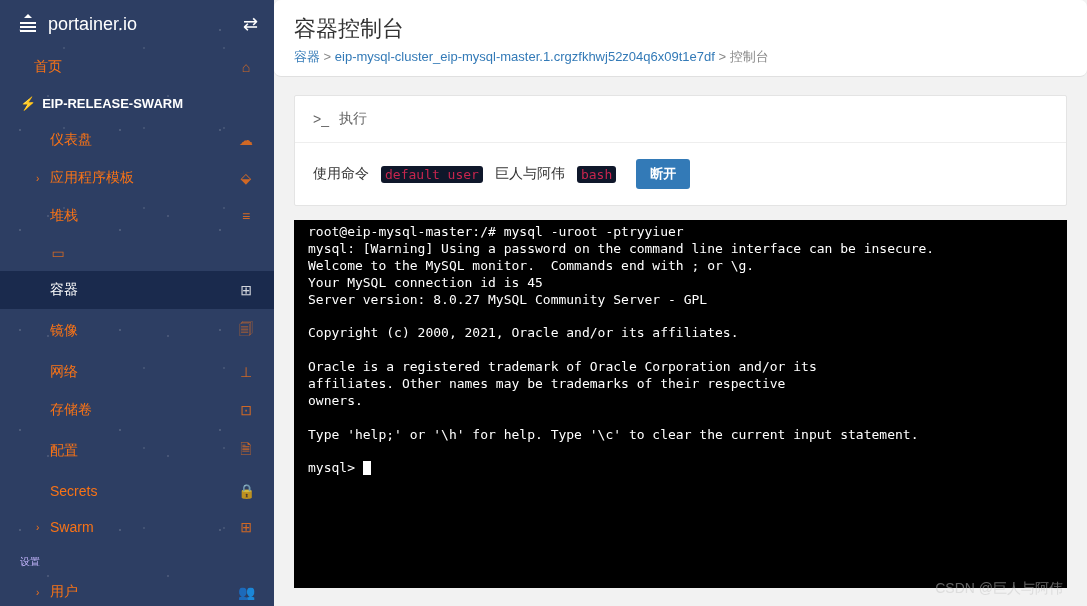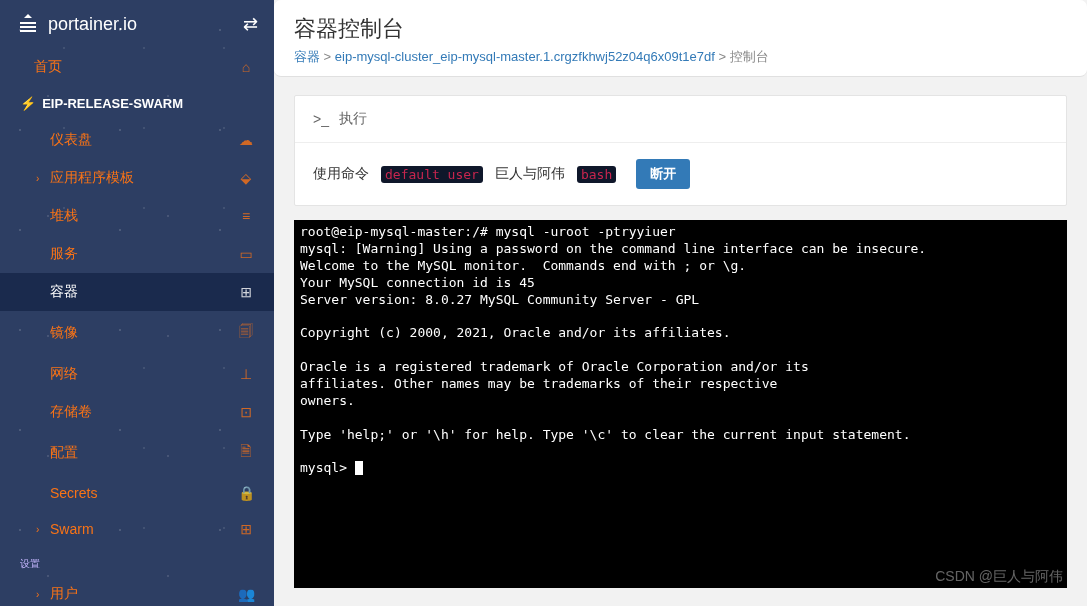--- a/index.html
+++ b/index.html
@@ -29,24 +29,24 @@
     .breadcrumb a { color: #337ab7; text-decoration: none; }
     
     .content { padding: 18px 20px; flex: 1; display: flex; flex-direction: column; overflow: hidden; }
     .panel { background: #fff; border: 1px solid #e4e4e4; border-radius: 2px; margin-bottom: 14px; }
     .panel-header { padding: 14px 18px; border-bottom: 1px solid #eee; display: flex; align-items: center; gap: 10px; color: #666; font-size: 14px; }
     .panel-body { padding: 16px 18px; display: flex; align-items: center; gap: 12px; font-size: 14px; color: #333; }
     .code-badge { background: #0f172a; padding: 1px 4px; border-radius: 3px; font-family: Menlo, Consolas, monospace; font-size: 13px; }
     .code-badge.red { color: #c7254e; }
     .btn-danger { background: #337ab7; color: #fff; border: none; padding: 6px 14px; border-radius: 3px; cursor: pointer; font-size: 13px; margin-left: 8px; font-weight: bold; }
     
-    .terminal { flex: 1; background: #000; color: #fff; font-family: Menlo, Consolas, monospace; font-size: 13px; padding: 4px 6px; overflow: auto; white-space: pre-wrap; line-height: 1.3; }
+    .terminal { flex: 1; background: #000; color: #fff; font-family: Menlo, Consolas, monospace; font-size: 13px; padding: 4px 14px; overflow: auto; white-space: pre-wrap; line-height: 1.3; }
     .cursor { display: inline-block; width: 8px; height: 14px; background: #fff; vertical-align: text-bottom; }
     
-    .watermark { position: absolute; bottom: 20px; right: 24px; color: rgba(200,200,200,0.5); font-size: 14px; pointer-events: none; }
+    .watermark { position: absolute; bottom: 8px; right: 24px; color: rgba(200,200,200,0.5); font-size: 14px; pointer-events: none; }
   </style>
 </head>
 <body>
 
 <div class="app">
   <aside class="sidebar">
     <div class="brand">
       <span class="brand-logo">
         <svg viewBox="0 0 24 24" width="24" height="24" fill="currentColor">
             <path d="M4 18h16v2H4zm0-4h16v2H4zm0-4h16v2H4zm8-8l-4 4h8z"></path>
@@ -77,21 +77,20 @@
           <span class="label">应用程序模板</span>
           <span class="icon">⬙</span>
         </li>
         <li class="nav-item sub">
           <span class="chevron"></span>
           <span class="label">堆栈</span>
           <span class="icon">≡</span>
         </li>
         <li class="nav-item sub">
           <span class="chevron"></span>
-          <span class="label">服务</span>
           <span class="icon">▭</span>
         </li>
         <li class="nav-item sub active">
           <span class="chevron"></span>
           <span class="label">容器</span>
           <span class="icon">⊞</span>
         </li>
         <li class="nav-item sub">
           <span class="chevron"></span>
           <span class="label">镜像</span>

